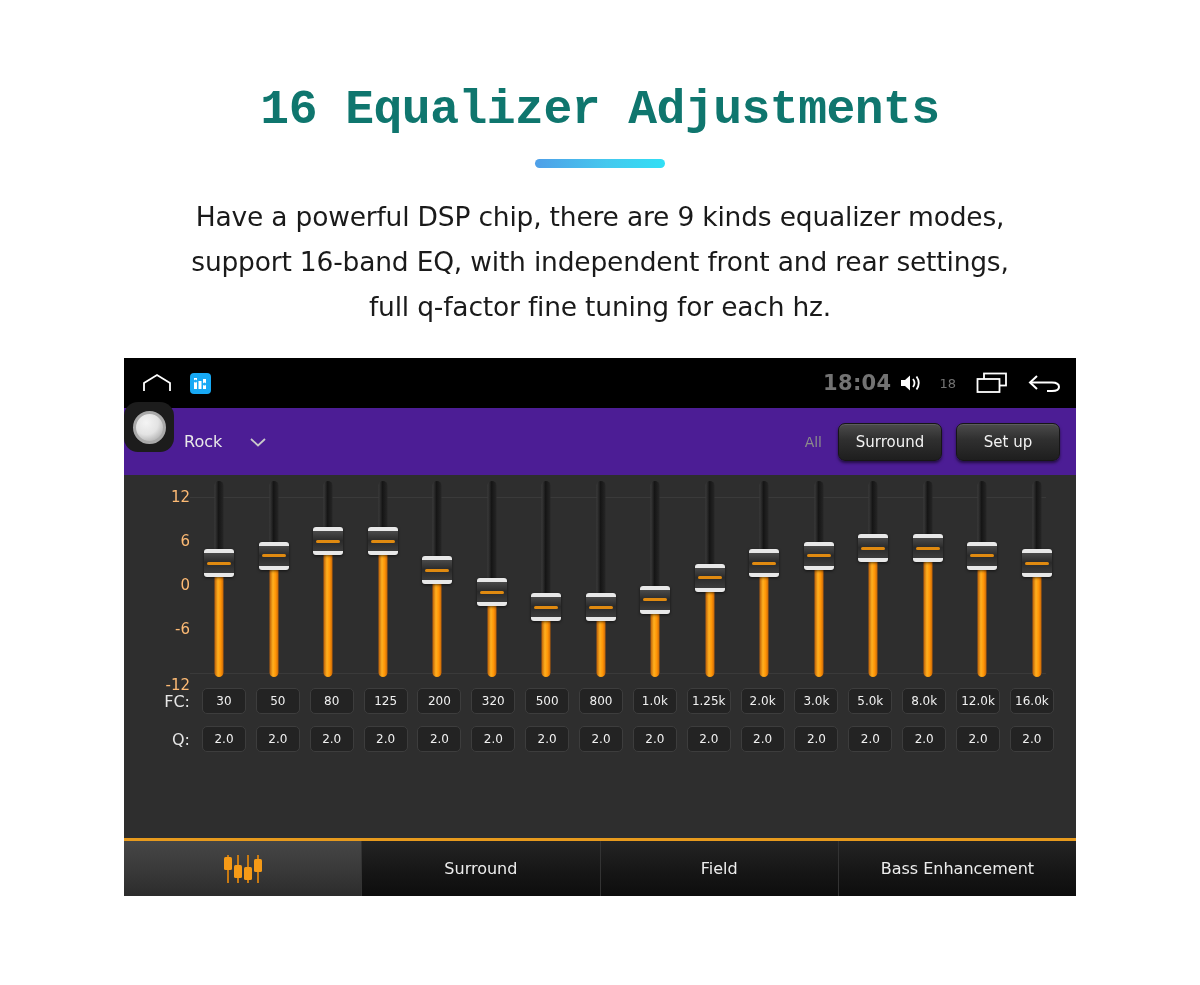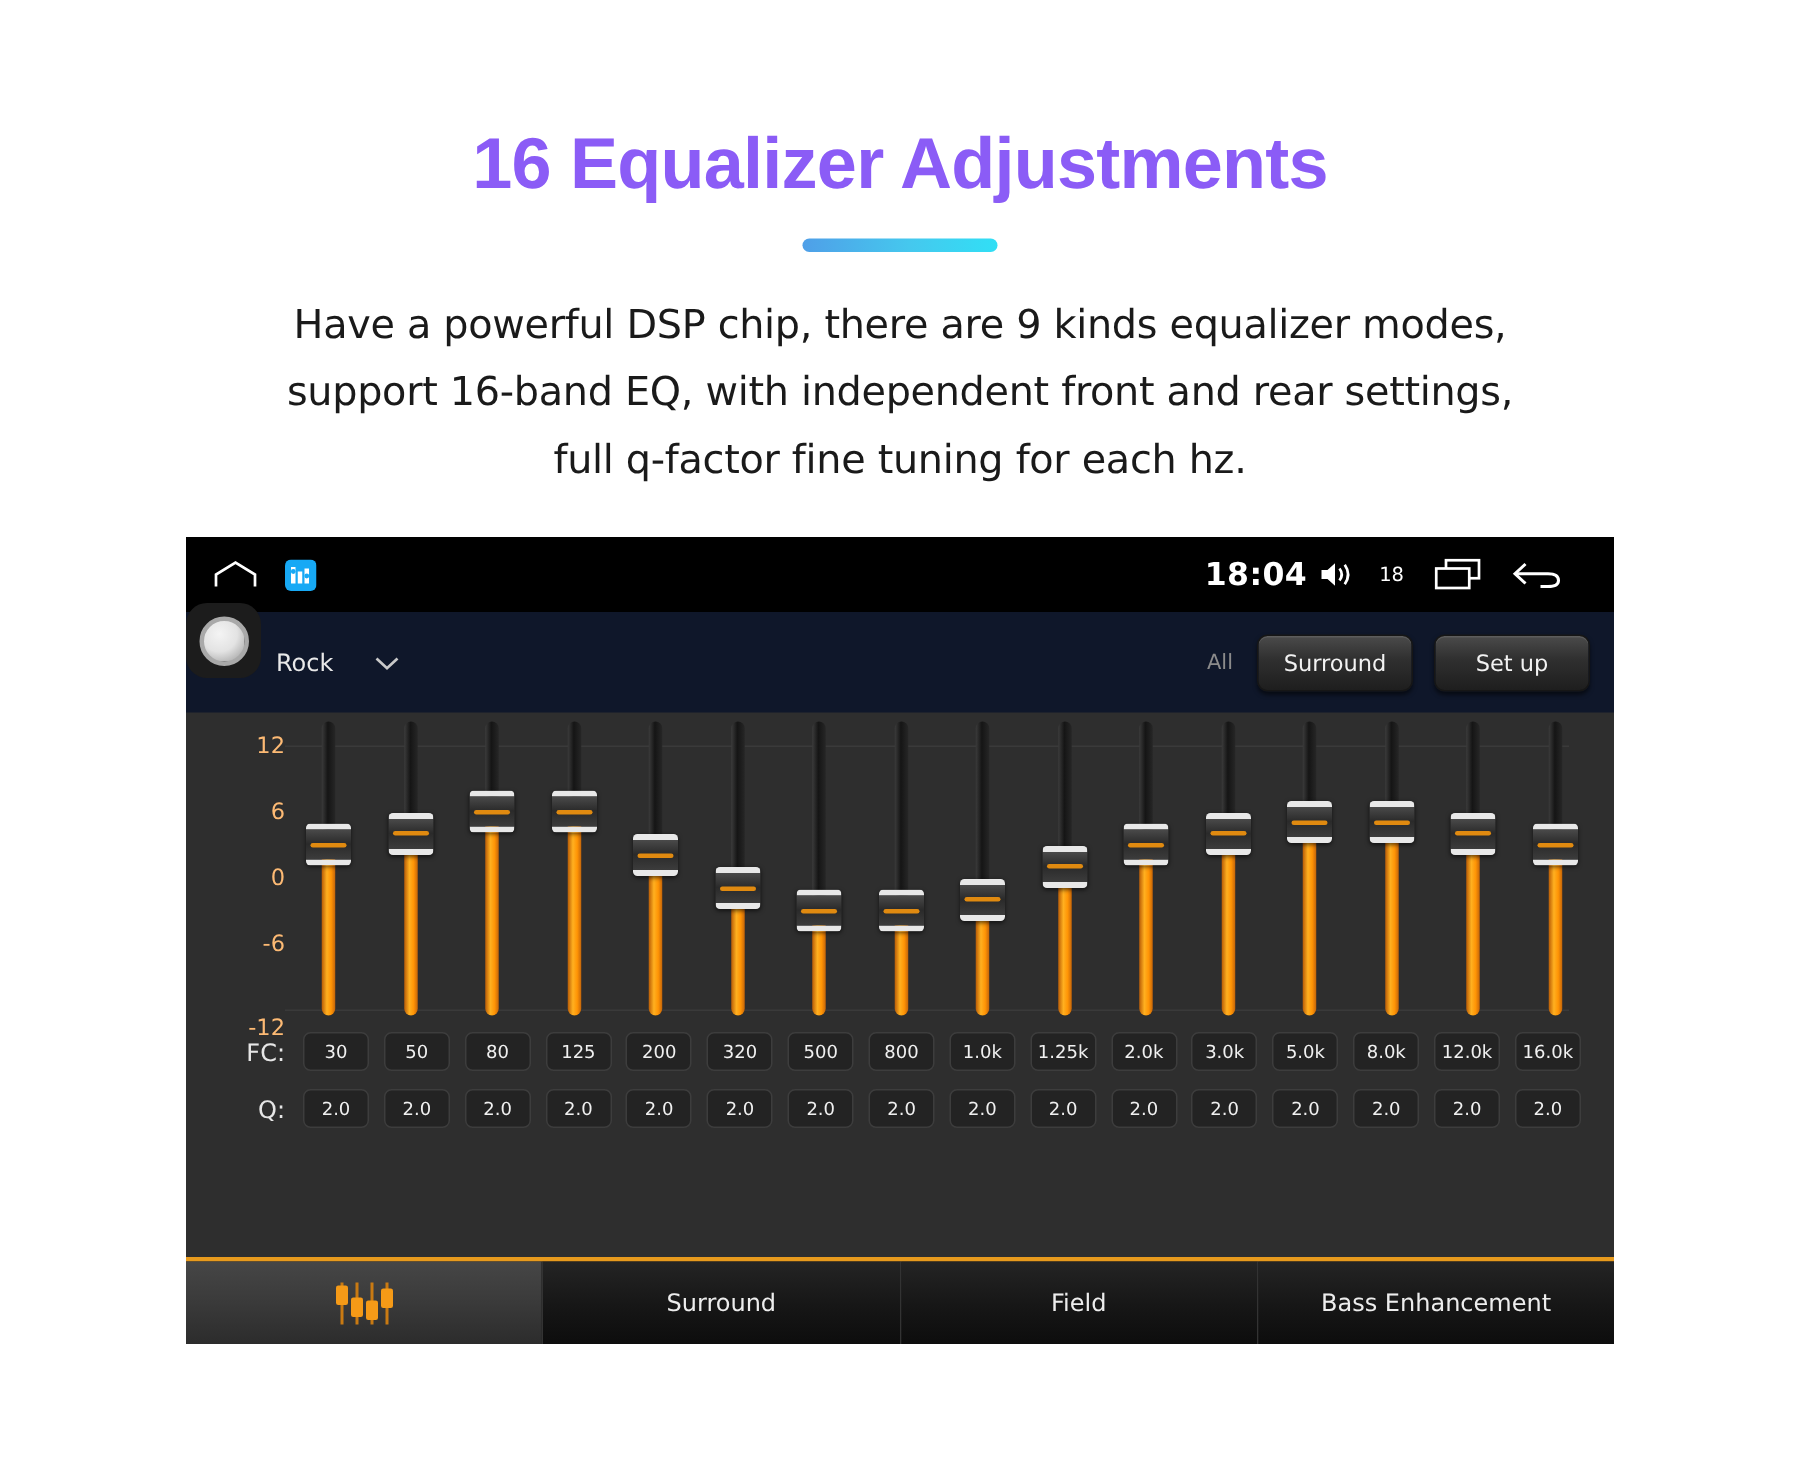--- a/index.html
+++ b/index.html
@@ -12,24 +12,24 @@
     overflow: hidden;
   }
 
   
   .promo-header {
     width: 1200px;
     padding-top: 84px;
     text-align: center;
   }
   .promo-title {
-    font-family: Liberation Sans, sans-serif;
+    font-family: Liberation Mono, monospace;
     font-size: 48px;
     font-weight: bold;
-    color: #8b5cf6;
+    color: #0f766e;
     letter-spacing: -0.5px;
     line-height: 1.1;
   }
   .promo-rule-wrap {
     margin-top: 22px;
     display: flex;
     justify-content: center;
   }
   .promo-rule {
     width: 130px;
@@ -56,22 +56,22 @@
     background: #2e2e2e;
     overflow: hidden;
   }
 
   
   .statusbar {
     height: 50px;
     background: #000000;
     display: flex;
     align-items: center;
-    padding: 0 34px 0 18px;
-    color: #ffffff;
+    padding: 0 14px 0 18px;
+    color: #737373;
   }
   .sb-left { display: flex; align-items: center; gap: 18px; }
   .sb-spacer { flex: 1; }
   .sb-right { display: flex; align-items: center; gap: 20px; }
   .sb-clock {
     font-size: 21px;
     font-weight: bold;
     font-family: "DejaVu Sans", sans-serif;
     letter-spacing: 0.3px;
   }
@@ -81,21 +81,21 @@
     margin-left: -6px;
   }
   .sb-icon { display: flex; align-items: center; }
 
   
   .eq-toolbar {
     height: 67px;
     position: relative;
     display: flex;
     align-items: center;
-    background: #0f172a;
+    background: #4c1d95;
     text-align: right;
   }
   .knob {
     position: absolute;
     left: 0px;
     top: -6px;
     width: 50px;
     height: 50px;
     border-radius: 14px;
     background: #1c1c1c;

